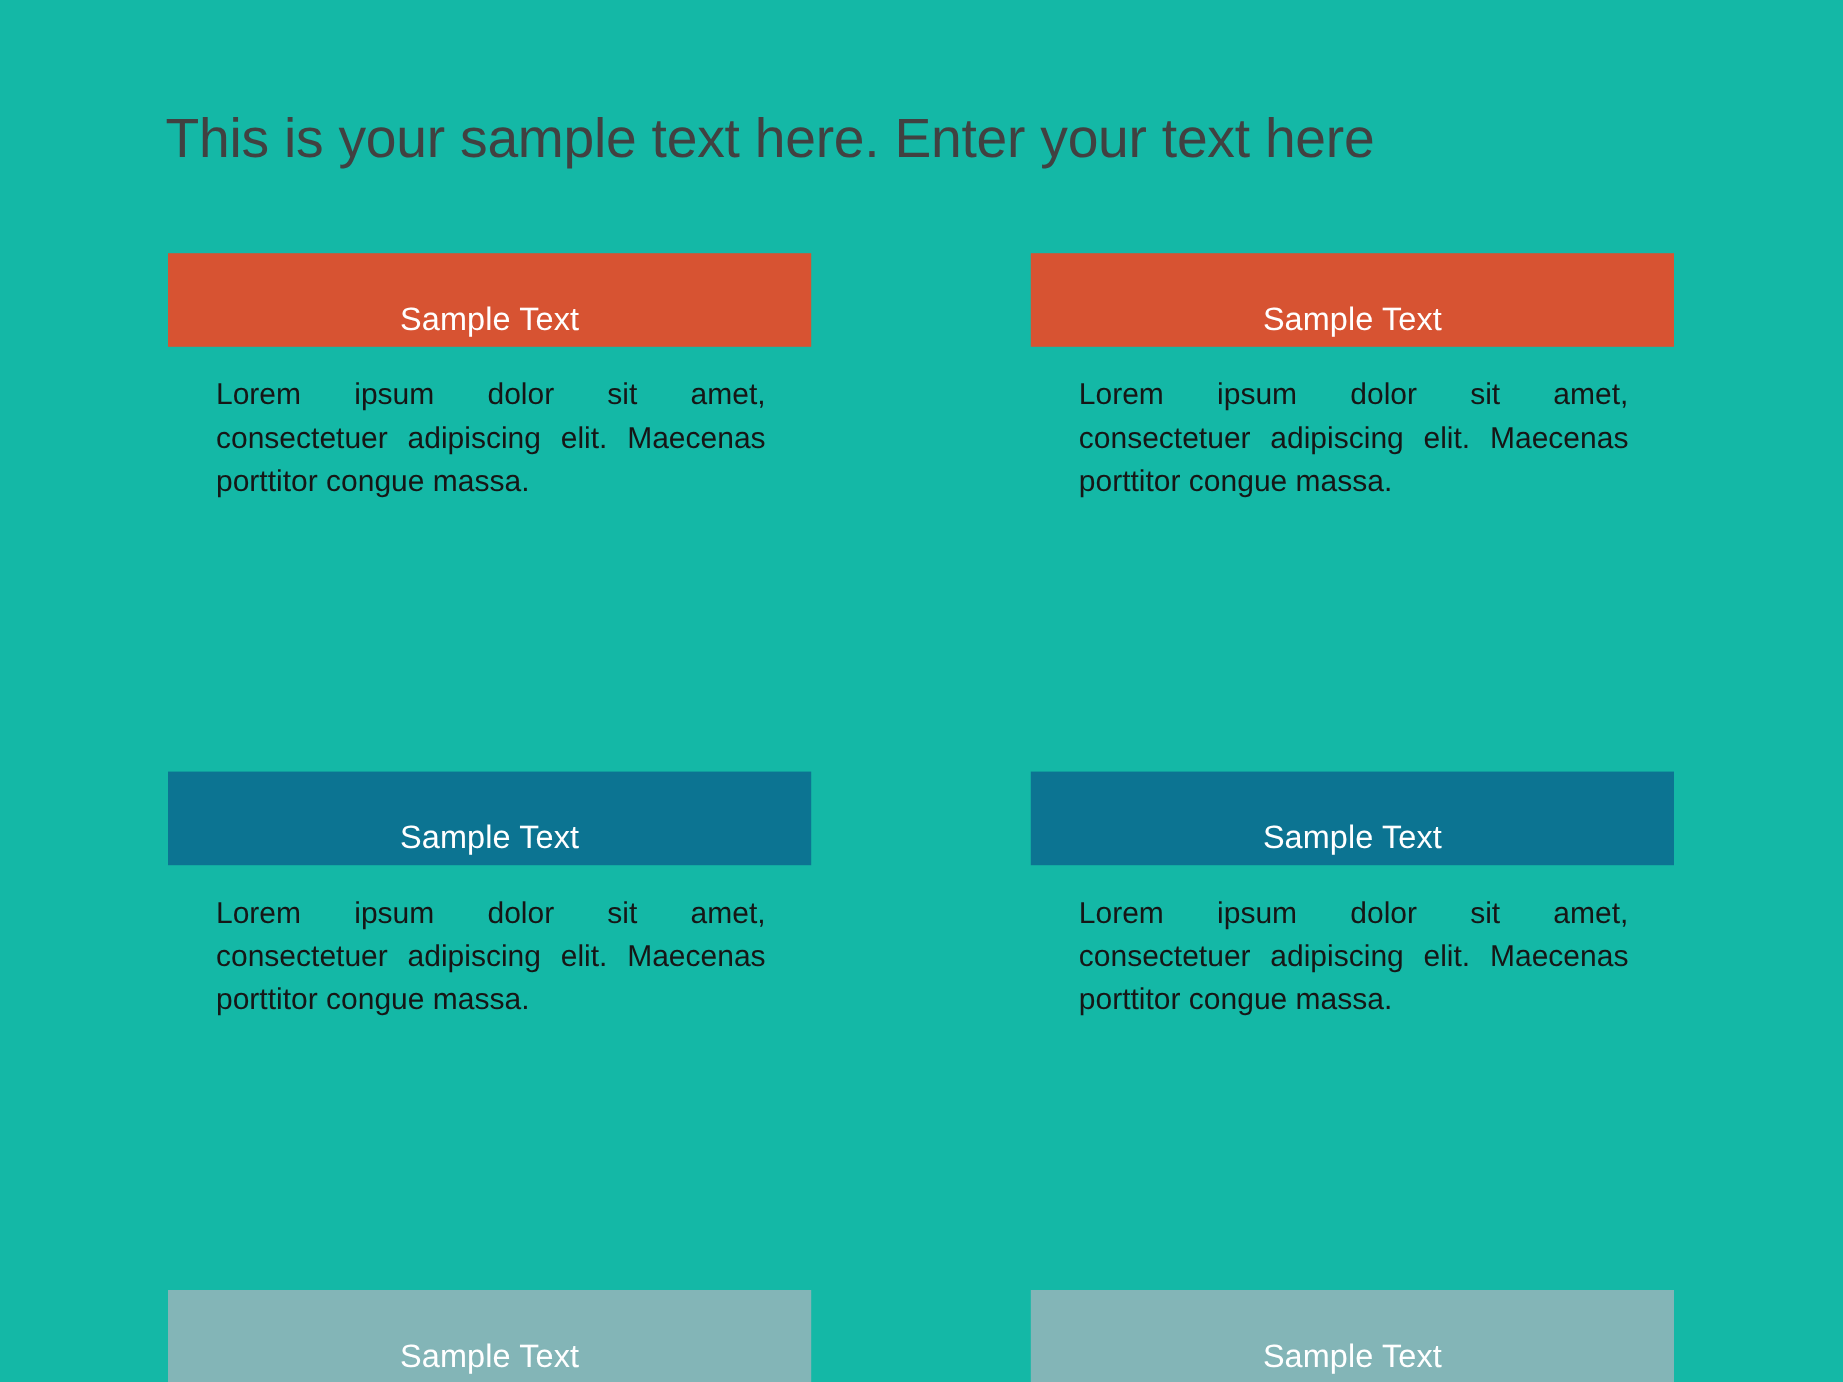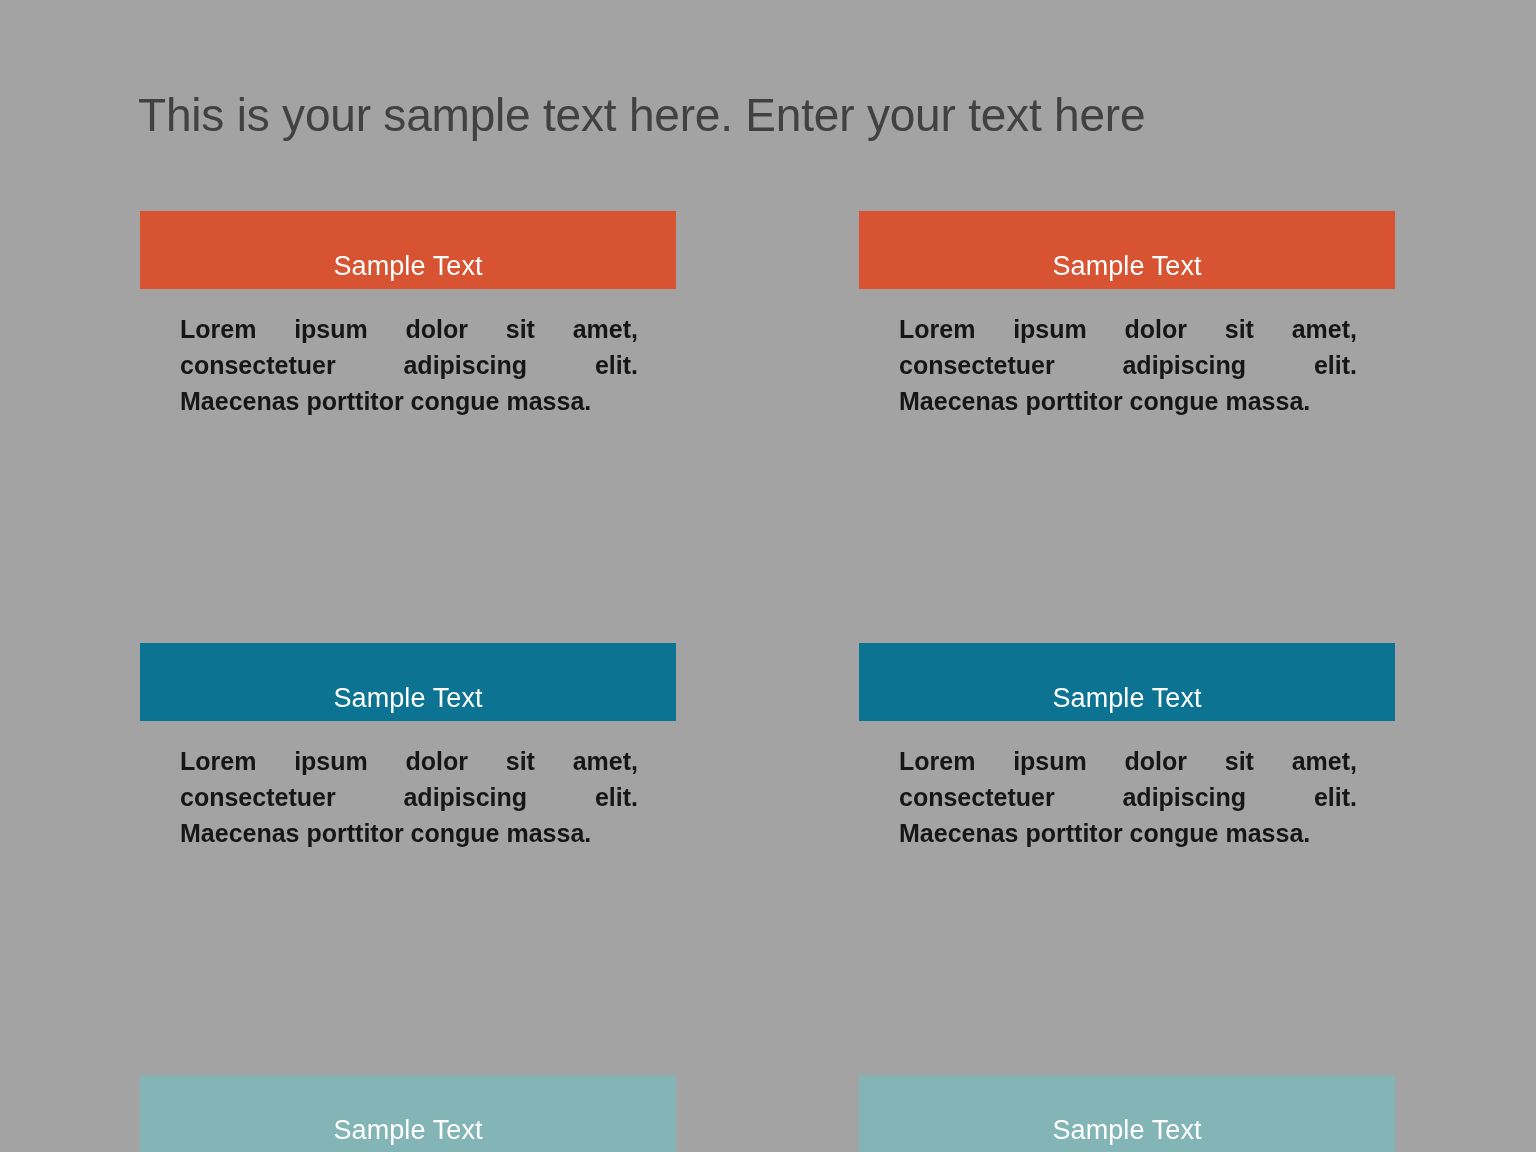--- a/index.html
+++ b/index.html
@@ -77,29 +77,29 @@
     box-sizing: border-box;
   }
 
   .card-body-text {
     margin: 0;
     font-size: 25px;
     line-height: 36px;
     color: #161616;
     text-align: justify;
     text-align-last: left;
-    font-weight: 700;
+    font-weight: 400;
   }
 
   
 </style>
 </head>
 <body style="background: rgb(242, 242, 242);">
 
-<div class="slide" style="background: #a3a3a3;">
+<div class="slide" style="background: #14b8a6;">
 
   <div class="slide-title" style="color: rgb(65, 65, 65);">This is your sample text here. Enter your text here</div>
 
   <div class="grid">
 
     <div class="card">
       <div class="card-header" style="background: rgb(215, 83, 50);">
         <span class="card-header-label" style="color: rgb(255, 255, 255);">Sample Text</span>
       </div>
       <div class="card-body">

